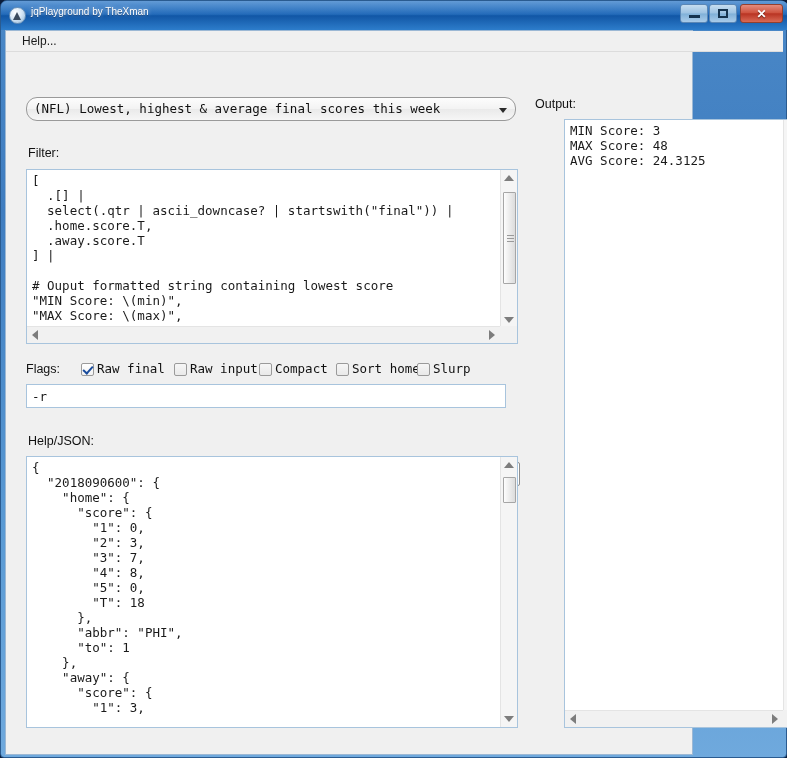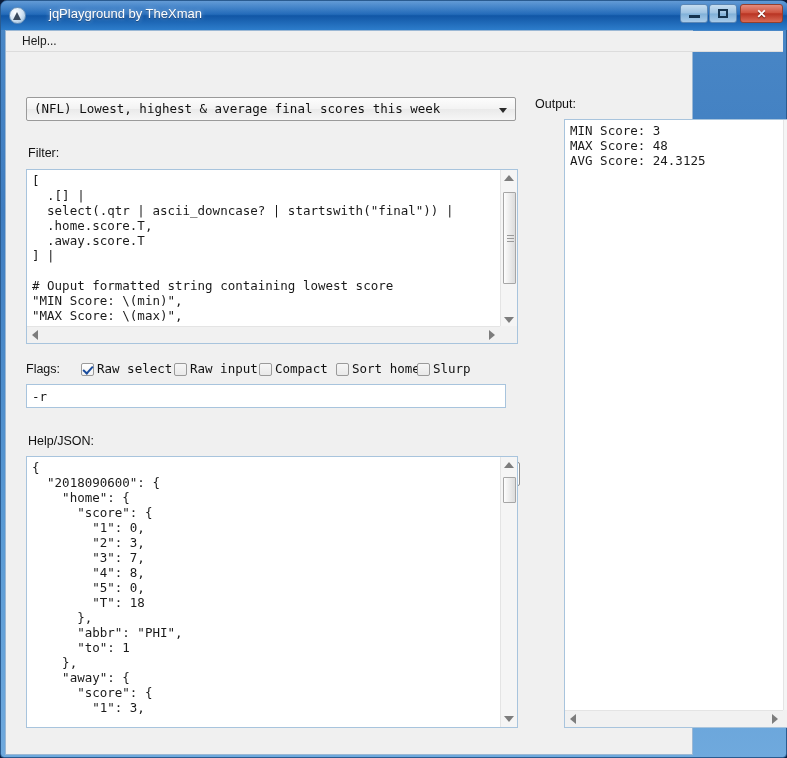--- a/index.html
+++ b/index.html
@@ -44,22 +44,22 @@
     box-sizing: border-box;
   }
   #app-icon .tri {
     position: absolute; left: 3px; top: 4px;
     width: 0; height: 0;
     border-left: 4.5px solid transparent;
     border-right: 4.5px solid transparent;
     border-bottom: 8px solid #3b4a5c;
   }
   #title-text {
-    position: absolute; left: 48px; top: 5px;
-    font-size: 13px;
+    position: absolute; left: 30px; top: 5px;
+    font-size: 10px;
     color: #ffffff;
     text-shadow: 0 0 4px rgba(255,255,255,0.55), 0 1px 1px rgba(0,40,90,0.75);
     white-space: nowrap;
   }
   .winbtn {
     position: absolute; top: 3px;
     height: 19px;
     box-sizing: border-box;
     border: 1px solid #5b87b5;
     border-radius: 3px;
@@ -115,21 +115,21 @@
     white-space: nowrap;
   }
 
   
   #combo {
     position: absolute; left: 20px; top: 66px;
     width: 490px; height: 24px;
     box-sizing: border-box;
     background: linear-gradient(to bottom, #fdfdfd 0%, #f3f3f3 48%, #eaeaea 52%, #f6f6f6 100%);
     border: 1px solid #9a9a9a;
-    border-radius: 2px;
+    border-radius: 11px;
   }
   #combo-text {
     position: absolute; left: 7px; top: 3px;
     font-size: 12.5px; color: #111;
     font-family: "DejaVu Sans Mono", "Liberation Mono", monospace;
     white-space: nowrap;
   }
   #combo-arrow {
     position: absolute; right: 8px; top: 10px;
     width: 0; height: 0;
@@ -330,21 +330,21 @@
       <div class="sb-corner"></div>
     </div>
 
     <div id="flagrow">
       <div class="label" style="left:0; top:1px;">Flags:</div>
 
       <div class="chk-item" style="left:55px;">
         <div class="chk-box checked">
             <div class="chk-mark"></div>
           </div>
-        <div class="chk-label">Raw select</div>
+        <div class="chk-label">Raw final</div>
       </div>
 
       <div class="chk-item" style="left:148px;">
         <div class="chk-box"></div>
         <div class="chk-label">Raw input</div>
       </div>
 
       <div class="chk-item" style="left:233px;">
         <div class="chk-box"></div>
         <div class="chk-label">Compact</div>

